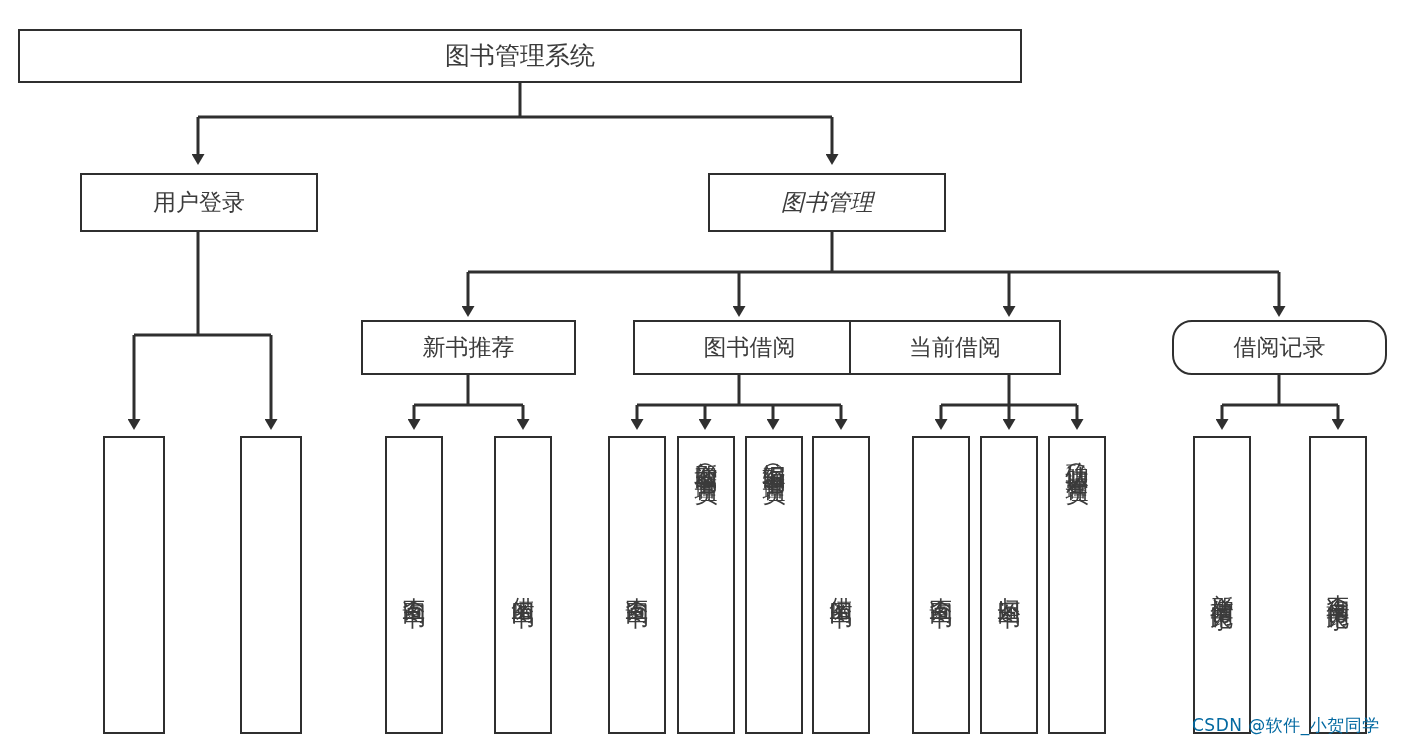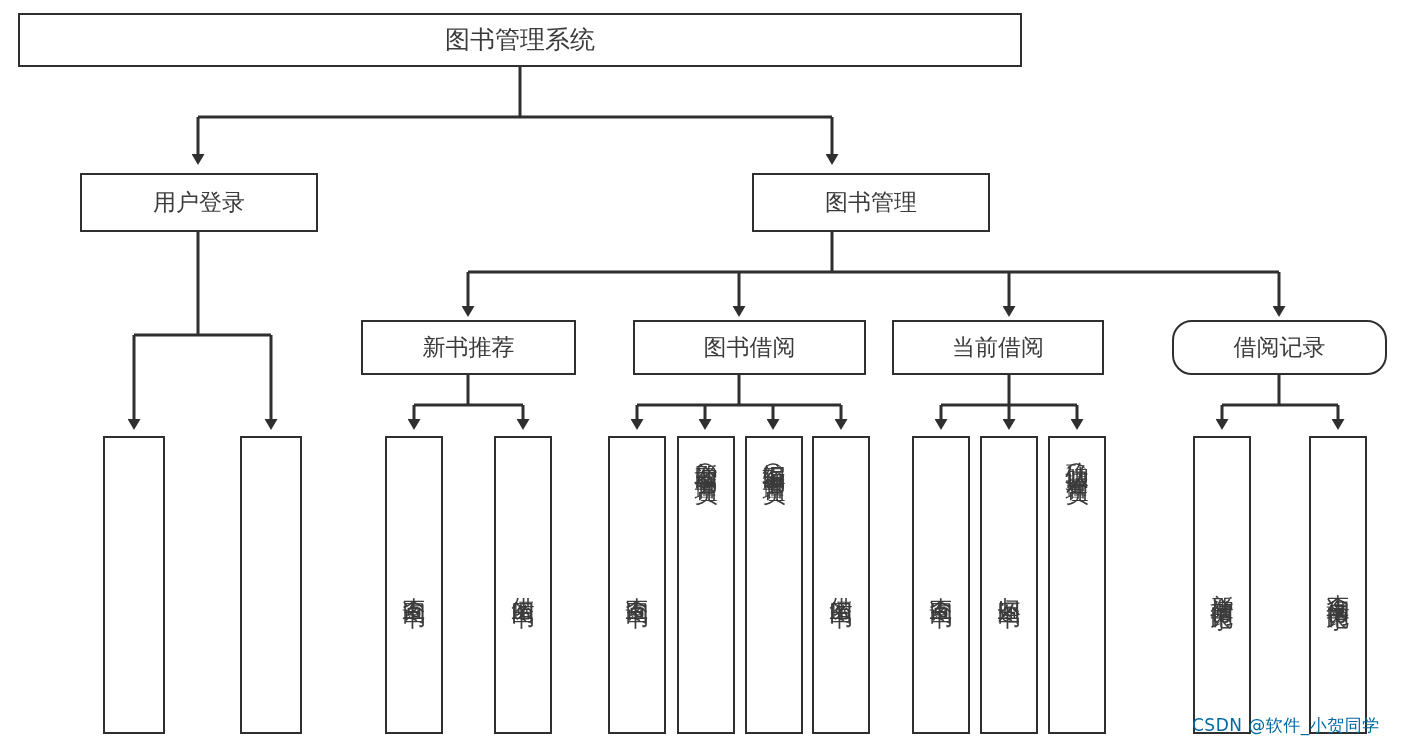--- a/index.html
+++ b/index.html
@@ -128,38 +128,38 @@
       <path d="M1009,405 L1009,420" marker-end="url(#arrow)"></path>
       <path d="M1077,405 L1077,420" marker-end="url(#arrow)"></path>
 
       <path d="M1279,375 L1279,405"></path>
       <path d="M1222,405 L1338,405"></path>
       <path d="M1222,405 L1222,420" marker-end="url(#arrow)"></path>
       <path d="M1338,405 L1338,420" marker-end="url(#arrow)"></path>
     </g>
   </svg>
 
-  <div class="node root" style="left:18px; top:13px; width:1004px; height:54px;">
+  <div class="node root" style="left:18px; top:29px; width:1004px; height:54px;">
     <span>图书管理系统</span>
   </div>
 
   <div class="node tier1" style="left:80px; top:173px; width:238px; height:59px;">
     <span>用户登录</span>
   </div>
-  <div class="node tier1" style="left:752px; top:173px; width:238px; height:59px;">
+  <div class="node tier1" style="left:708px; top:173px; width:238px; height:59px;font-style:italic;">
     <span>图书管理</span>
   </div>
 
   <div class="node tier2" style="left:361px; top:320px; width:215px; height:55px;justify-content:center;">
     <span>新书推荐</span>
   </div>
   <div class="node tier2" style="left:633px; top:320px; width:233px; height:55px;">
     <span>图书借阅</span>
   </div>
-  <div class="node tier2" style="left:892px; top:320px; width:212px; height:55px;">
+  <div class="node tier2" style="left:849px; top:320px; width:212px; height:55px;">
     <span>当前借阅</span>
   </div>
   <div class="node tier2" style="left:1172px; top:320px; width:215px; height:55px;border-radius:20px;">
     <span>借阅记录</span>
   </div>
 
   <div class="leaf align-end" style="left:103px; top:436px; width:62px; height:298px;">
     <span>用户登录</span>
   </div>
   <div class="leaf align-end" style="left:240px; top:436px; width:62px; height:298px;">

